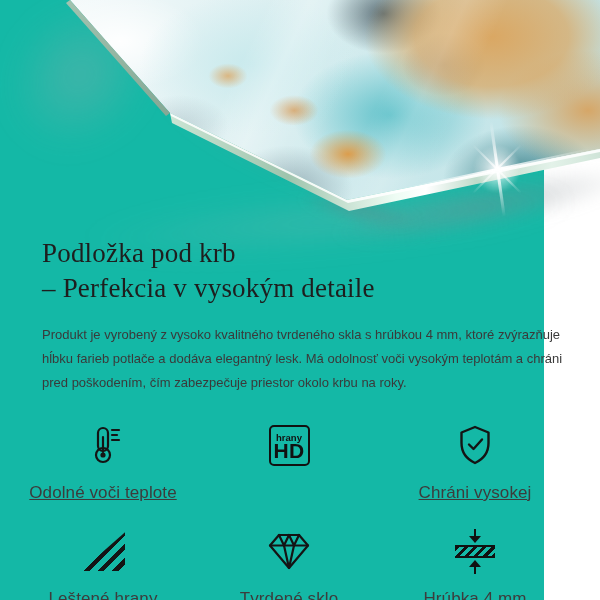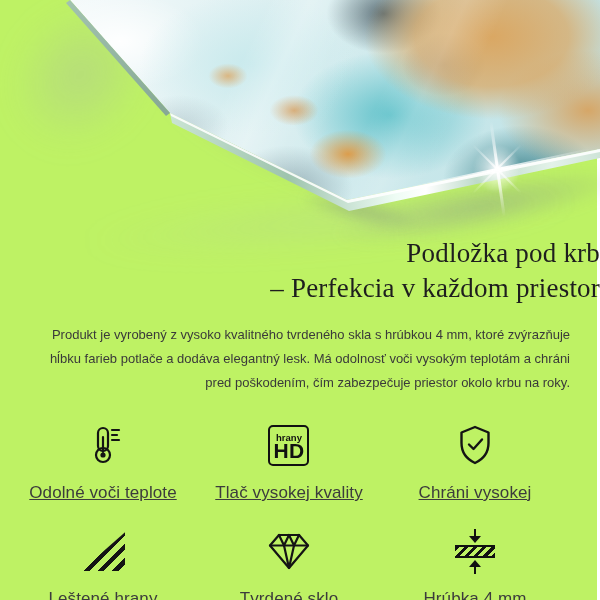--- a/index.html
+++ b/index.html
@@ -1,17 +1,17 @@
 <!DOCTYPE html>
 <html><head>
 <meta charset="utf-8">
 <style>
   html,body{margin:0;padding:0;background:#ffffff;width:600px;height:600px;overflow:hidden;
     font-family:"Liberation Sans", sans-serif;-webkit-font-smoothing:antialiased;}
-  .stage{position:relative;width:597px;height:600px;background:#bef264;text-align:right;}
+  .stage{position:relative;width:544px;height:600px;background:#14b8a6;}
 
   
   .hero{position:absolute;left:0;top:0;width:600px;height:248px;}
   .shadow{position:absolute;border-radius:50%;}
   .sh-left{left:14px;top:-4px;width:132px;height:158px;transform:rotate(40deg);
     background:radial-gradient(closest-side,rgba(163,172,175,.32),rgba(163,172,175,0));filter:blur(14px);}
   .sh-ab{left:148px;top:112px;width:244px;height:58px;transform:rotate(26deg);
     background:radial-gradient(closest-side,rgba(132,142,148,.34),rgba(132,142,148,0));filter:blur(9px);}
   .sh-bc{left:330px;top:182px;width:304px;height:48px;transform:rotate(-11deg);
     background:radial-gradient(closest-side,rgba(122,132,138,.40),rgba(122,132,138,0));filter:blur(7px);}
@@ -115,21 +115,21 @@
       <div class="ray ray-v"></div>
       <div class="ray ray-d1"></div>
       <div class="ray ray-d2"></div>
       <div class="glow"></div>
     </div>
   </div>
 
   <div class="content">
     <h1 class="title">
       <span>Podložka pod krb</span><br>
-      <span>– Perfekcia v každom priestor</span>
+      <span>– Perfekcia v vysokým detaile</span>
     </h1>
 
     <p class="desc">Produkt je vyrobený z vysoko kvalitného tvrdeného skla s hrúbkou 4 mm, ktoré zvýrazňuje hĺbku farieb potlače a dodáva elegantný lesk. Má odolnosť voči vysokým teplotám a chráni pred poškodením, čím zabezpečuje priestor okolo krbu na roky.</p>
 
     <div class="features">
 
       <div class="feature">
         <div class="icon-box">
           <svg class="ic" width="44" height="44" viewBox="0 0 44 44">
             <rect x="17" y="5" width="10" height="23" rx="5"></rect>
@@ -144,21 +144,20 @@
         <div class="label">Odolné voči teplote</div>
       </div>
 
       <div class="feature">
         <div class="icon-box">
           <div class="uhd">
             <div class="t1">hrany</div>
             <div class="t2">HD</div>
           </div>
         </div>
-        <div class="label">Tlač vysokej kvality</div>
       </div>
 
       <div class="feature">
         <div class="icon-box">
           <svg class="ic" width="44" height="44" viewBox="0 0 44 44" style="stroke-width:2.4">
             <path d="M22 4 L35.5 9.5 V20 C35.5 30 29.5 36.5 22 40 C14.5 36.5 8.5 30 8.5 20 V9.5 Z"></path>
             <path d="M16 21.5 L20.5 26 L29 16.5"></path>
           </svg>
         </div>
         <div class="label">Chráni vysokej</div>

